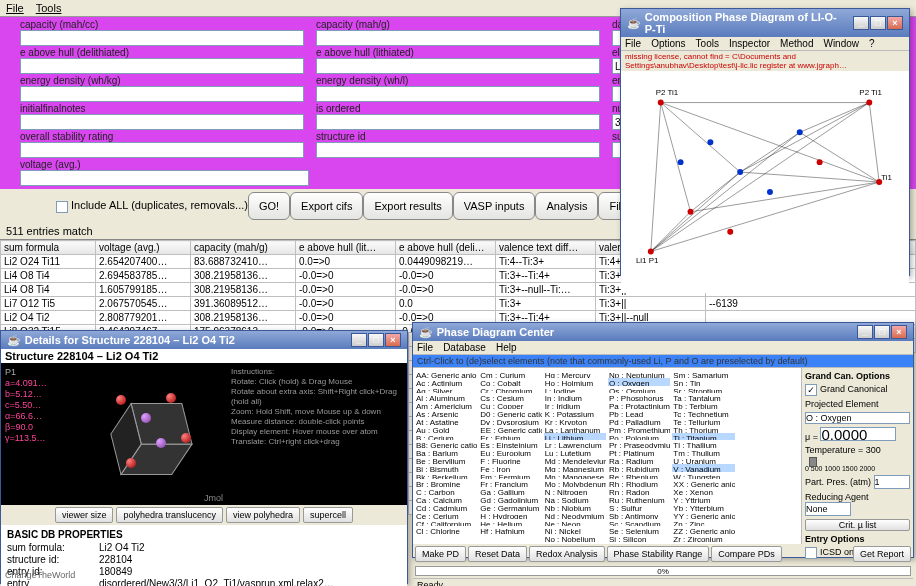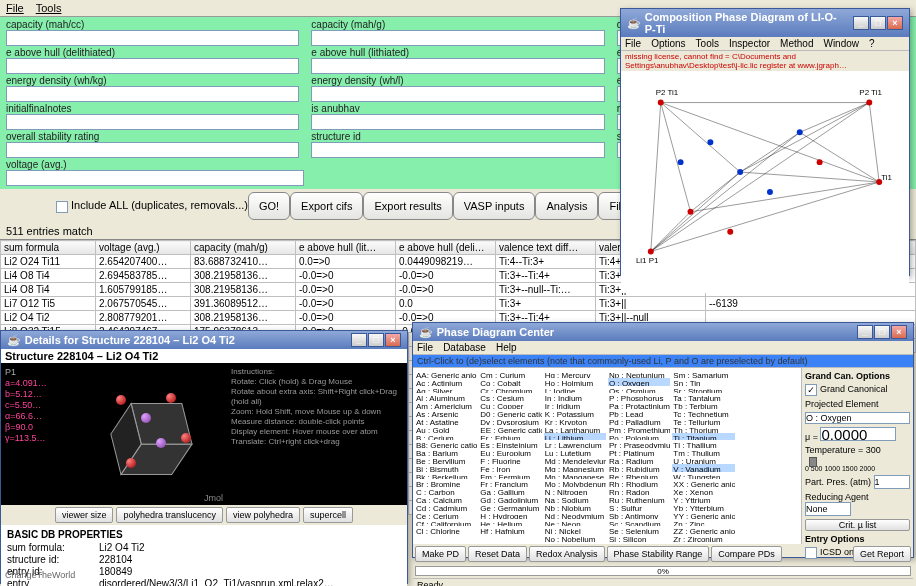--- a/index.html
+++ b/index.html
@@ -1,19 +1,19 @@
 <!DOCTYPE html>
 <html><head>
 <meta charset="utf-8">
 <style>
   * { box-sizing: border-box; margin: 0; padding: 0; font-family: Arial, Helvetica, sans-serif; }
   body { width: 916px; height: 586px; background: #ece9d8; position: relative; overflow: hidden; font-size: 11px; color: #000; }
   .menubar { background: #ece9d8; border-bottom: 1px solid #999; padding: 2px 6px; display: flex; gap: 12px; font-size: 11px; }
   .menubar span { cursor: default; }
-  .main-form { padding: 2px 6px; background: #86efac; }
+  .main-form { padding: 2px 20px; background: #d946ef; }
   .form-row { display: flex; gap: 12px; margin-bottom: 1px; }
   .form-cell { flex: 1; }
   .form-cell label { font-size: 10px; color: #222; display: block; line-height: 11px; }
   .form-cell input, .form-cell .txt { width: 100%; height: 16px; border: 1px solid #7f9db9; background: #fff; font-size: 10px; padding: 0 2px; }
   .action-row { display: flex; align-items: center; padding: 3px 6px; }
   .chk { width: 12px; height: 12px; border: 1px solid #7f9db9; background: #fff; display: inline-block; vertical-align: middle; margin-right: 3px; }
   .btn { height: 28px; padding: 0 10px; background: linear-gradient(#fff,#e4e4e0); border: 1px solid #888; border-radius: 6px; font-size: 11px; cursor: default; }
   .matches { padding: 2px 6px; font-size: 11px; }
   .table-wrap { border-top: 1px solid #888; }
   table { border-collapse: collapse; width: 100%; table-layout: fixed; font-size: 10px; }
@@ -84,21 +84,21 @@
     <div class="form-cell"><label>e above hull (lithiated)</label><input style=""></div>
     <div class="form-cell"><label>element</label><input value="Li &amp; Ti &amp; O" style=""></div>
   </div>
   <div class="form-row">
     <div class="form-cell"><label>energy density (wh/kg)</label><input style=""></div>
     <div class="form-cell"><label>energy density (wh/l)</label><input style=""></div>
     <div class="form-cell"><label>entry id</label><input style=""></div>
   </div>
   <div class="form-row">
     <div class="form-cell"><label>initialfinalnotes</label><input style=""></div>
-    <div class="form-cell"><label>is anubhav</label><input style=""></div>
+    <div class="form-cell"><label>is ordered</label><input style=""></div>
     <div class="form-cell"><label>number of elements</label><input value="3" style=""></div>
   </div>
   <div class="form-row">
     <div class="form-cell"><label>overall stability rating</label><input style=""></div>
     <div class="form-cell"><label>structure id</label><input style=""></div>
     <div class="form-cell"><label>sum formula(normali</label><input style=""></div>
   </div>
   <div class="form-row">
     <div class="form-cell" style="max-width:33%"><label>voltage (avg.)</label><input style=""></div>
   </div>

